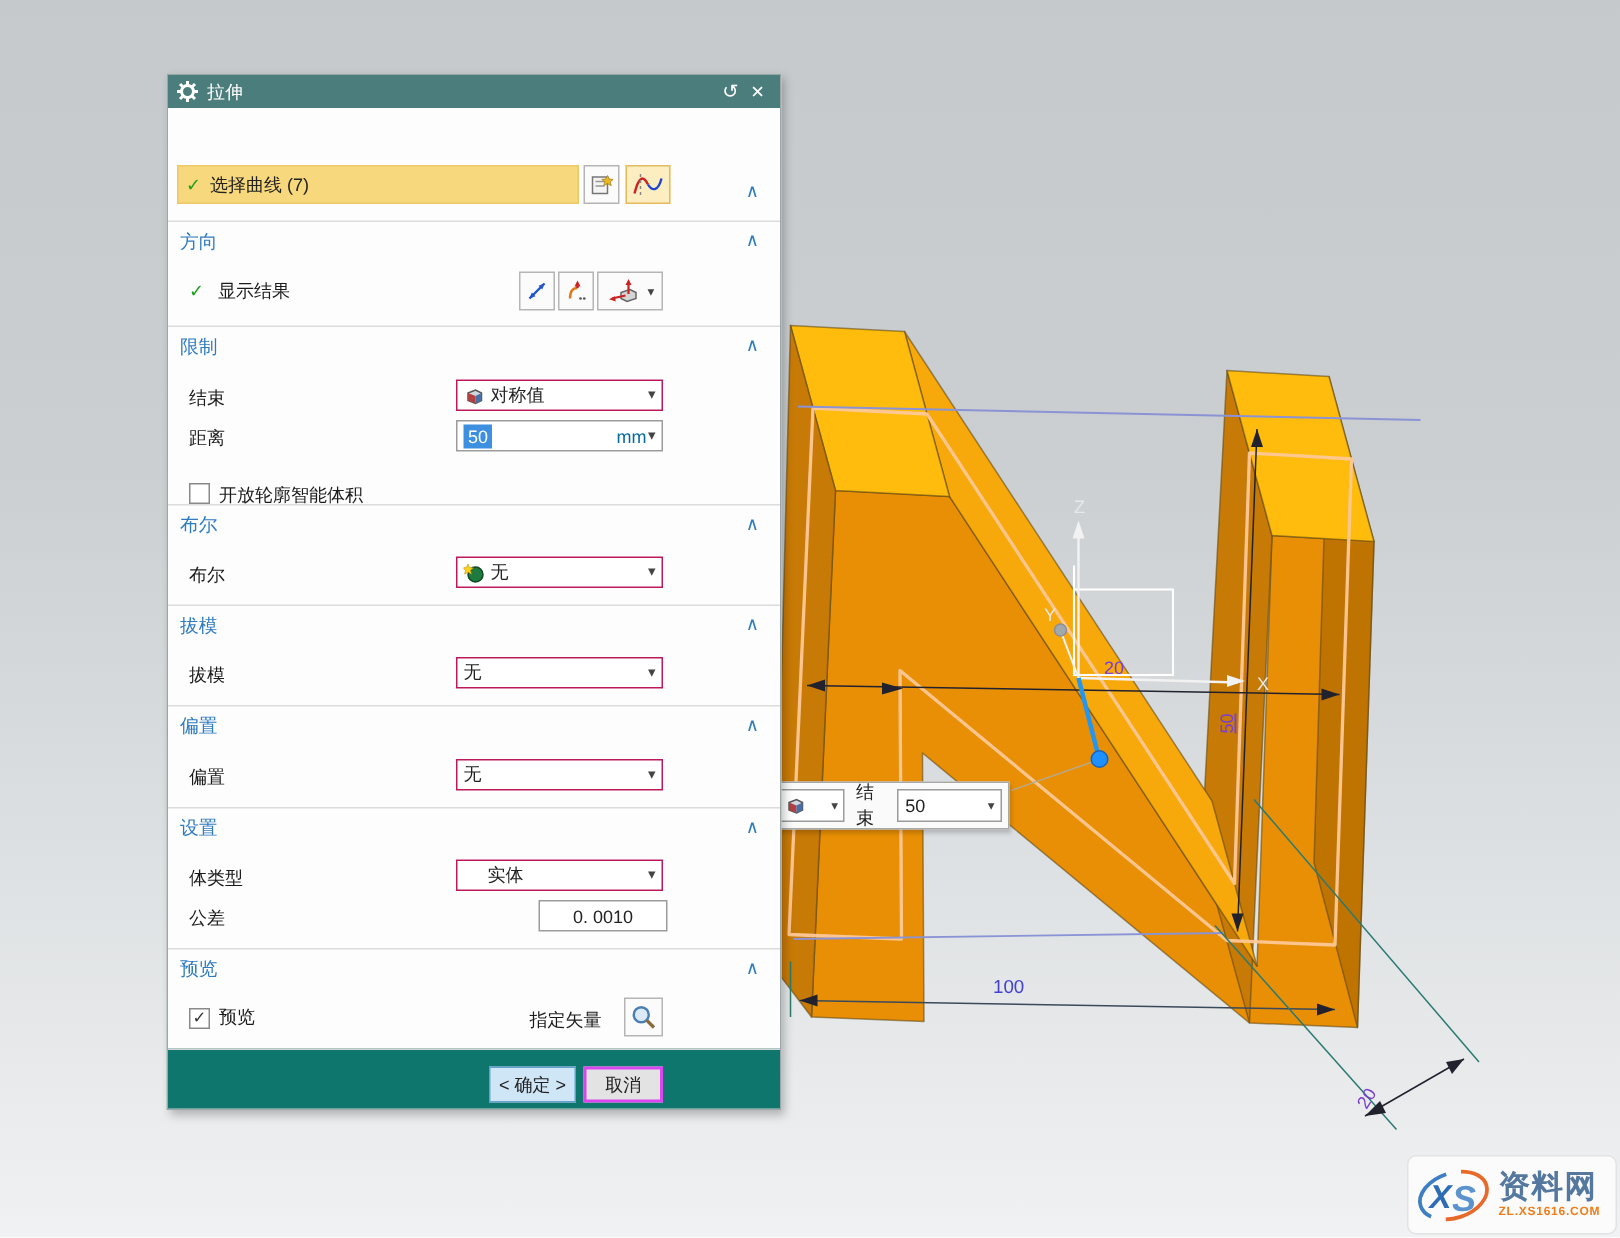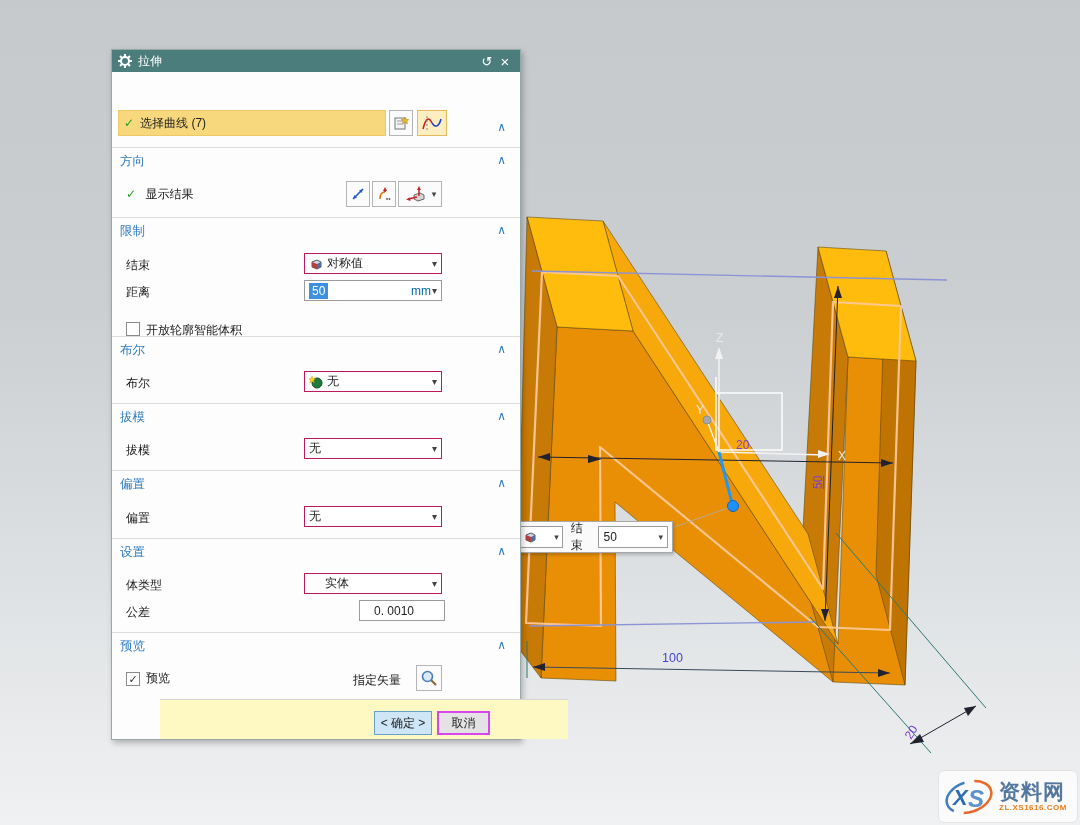--- a/index.html
+++ b/index.html
@@ -25,21 +25,21 @@
   .combo .cv{flex:1;font-size:12px;margin-left:3px;}
   .combo .caret{color:#444;font-size:10px;}
   .hl-row{position:absolute;left:6px;width:268px;height:26px;background:#f7d87d;border:1px solid #ecc866;
           box-sizing:border-box;display:flex;align-items:center;padding:0 5px;}
   .check{color:#1ca01c;font-weight:bold;margin-right:6px;font-size:12px;}
   .icon-btn{position:absolute;height:26px;background:#fbfbfb;border:1px solid #b5b5b5;box-sizing:border-box;
             display:flex;align-items:center;justify-content:center;cursor:pointer;}
   .icon-btn.sel{background:#fdeec2;border-color:#e5b95c;}
   .cb{width:14px;height:14px;border:1px solid #8a8a8a;background:#fff;display:inline-block;
       box-sizing:border-box;text-align:center;line-height:12px;font-size:11px;color:#333;}
-  .footer{position:absolute;left:0;bottom:0;width:100%;height:39px;background:#fef9c3;border-top:1px solid #d5d5d5;margin-left:48px;}
+  .footer{position:absolute;left:0;bottom:0;width:100%;height:39px;background:#0f766e;border-top:1px solid #d5d5d5;}
   .btn{position:absolute;top:11px;height:24px;border:2px solid #d946ef;background:#e3e3e3;font-size:12px;
        display:flex;align-items:center;justify-content:center;cursor:pointer;box-sizing:border-box;}
   .btn.ok{left:214px;width:58px;background:#cfe6f7;border:1px solid #66a0cc;}
   .btn.cancel{left:277px;width:53px;}
   .field{position:absolute;height:21px;background:#fff;border:1px solid #9b9b9b;box-sizing:border-box;
          display:flex;align-items:center;font-size:12px;}
   .selblue{background:#3d8fe0;color:#fff;padding:1px 3px;}
 
   
   .minibar{position:absolute;left:503px;top:521px;width:170px;height:32px;background:#fafafa;
@@ -306,21 +306,21 @@
   <div class="grouphead" style="top:494px;">
     <span>设置</span>
     <span class="chev">∧</span>
   </div>
   <div class="row-label" style="top:527px;">体类型</div>
   <div class="combo" style="top:523px;">
     <span class="cv" style="margin-left:16px;">实体</span>
     <span class="caret">▾</span>
   </div>
   <div class="row-label" style="top:554px;">公差</div>
-  <div class="field" style="top:550px;left:247px;width:86px;justify-content:flex-start;padding:0 14px;">
+  <div class="field" style="top:550px;left:247px;width:86px;justify-content:center;padding:0 14px;">
     <span>0. 0010</span>
   </div>
 
   <div class="sep" style="top:582px;"></div>
 
   <div class="grouphead" style="top:588px;">
     <span>预览</span>
     <span class="chev">∧</span>
   </div>
   <div class="row-label" style="top:620px;display:flex;align-items:center;">

